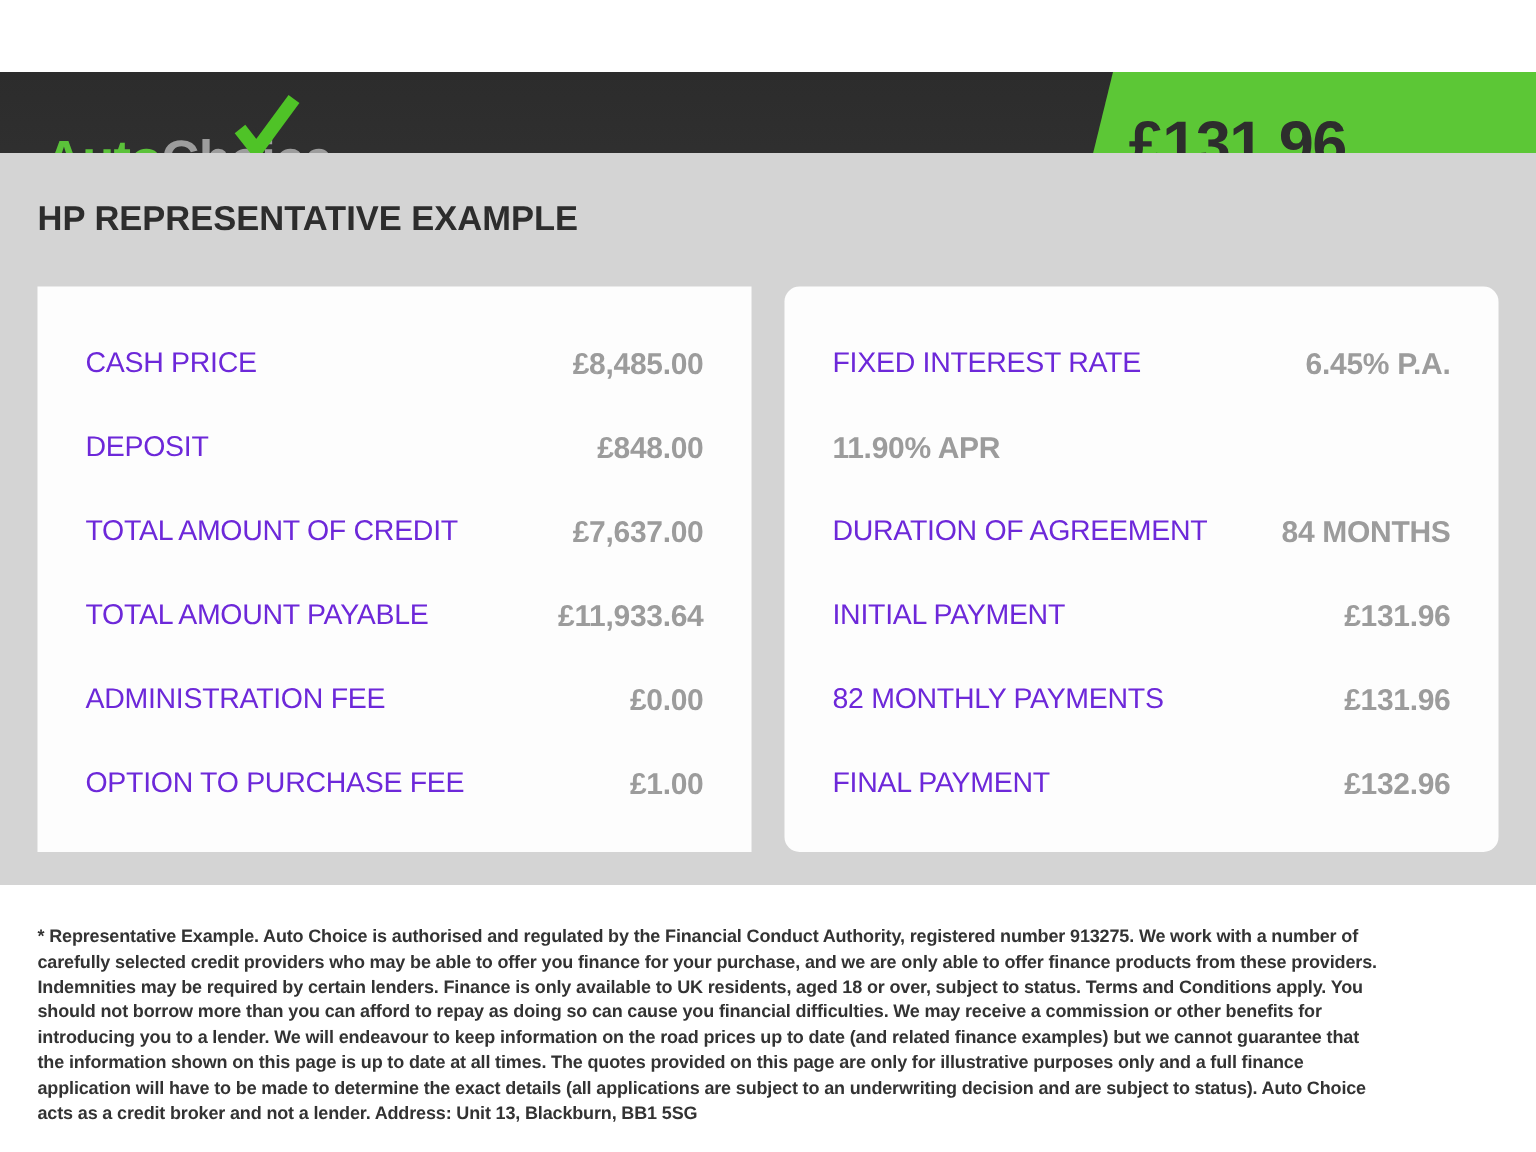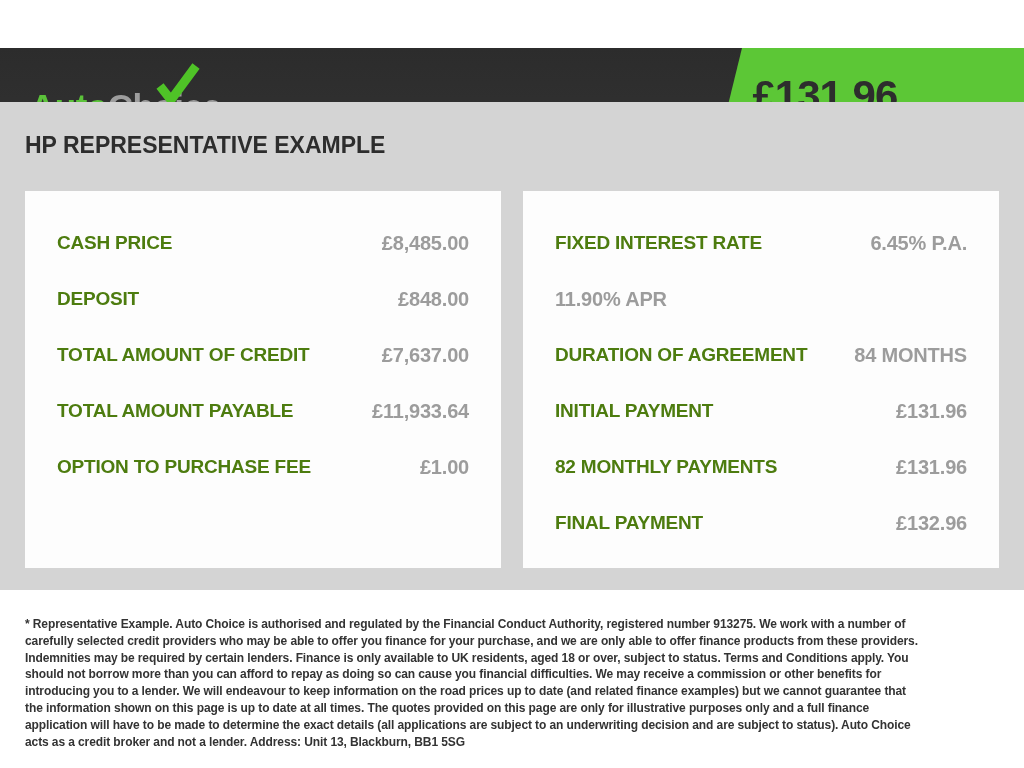--- a/index.html
+++ b/index.html
@@ -91,31 +91,31 @@
 
   
   .card {
     position: absolute;
     top: 191px;
     width: 476px; height: 377px;
     background: #fdfdfd;
     padding: 24px 32px 17px 32px;
   }
   .card-left  { left: 25px; }
-  .card-right { left: 523px; }
+  .card-right { left: 523px; border-radius: 10px; }
   .finance-row {
     height: 56px;
     display: flex;
     justify-content: space-between;
     align-items: center;
   }
   .finance-label {
     font-size: 19px;
-    font-weight: bold;
-    color: #4d7c0f;
+    font-weight: normal;
+    color: #6d28d9;
     letter-spacing: -0.2px;
     white-space: nowrap;
   }
   .finance-value {
     font-size: 20px;
     font-weight: bold;
     color: #9c9c9c;
     letter-spacing: -0.2px;
     white-space: nowrap;
   }
@@ -174,20 +174,24 @@
   </div>
   <div class="finance-row">
     <span class="finance-label">TOTAL AMOUNT OF CREDIT</span>
     <span class="finance-value">£7,637.00</span>
   </div>
   <div class="finance-row">
     <span class="finance-label">TOTAL AMOUNT PAYABLE</span>
     <span class="finance-value">£11,933.64</span>
   </div>
   <div class="finance-row">
+    <span class="finance-label">ADMINISTRATION FEE</span>
+    <span class="finance-value">£0.00</span>
+  </div>
+  <div class="finance-row">
     <span class="finance-label">OPTION TO PURCHASE FEE</span>
     <span class="finance-value">£1.00</span>
   </div>
 </div>
 
 <div class="card card-right">
   <div class="finance-row">
     <span class="finance-label">FIXED INTEREST RATE</span>
     <span class="finance-value">6.45% P.A.</span>
   </div>

